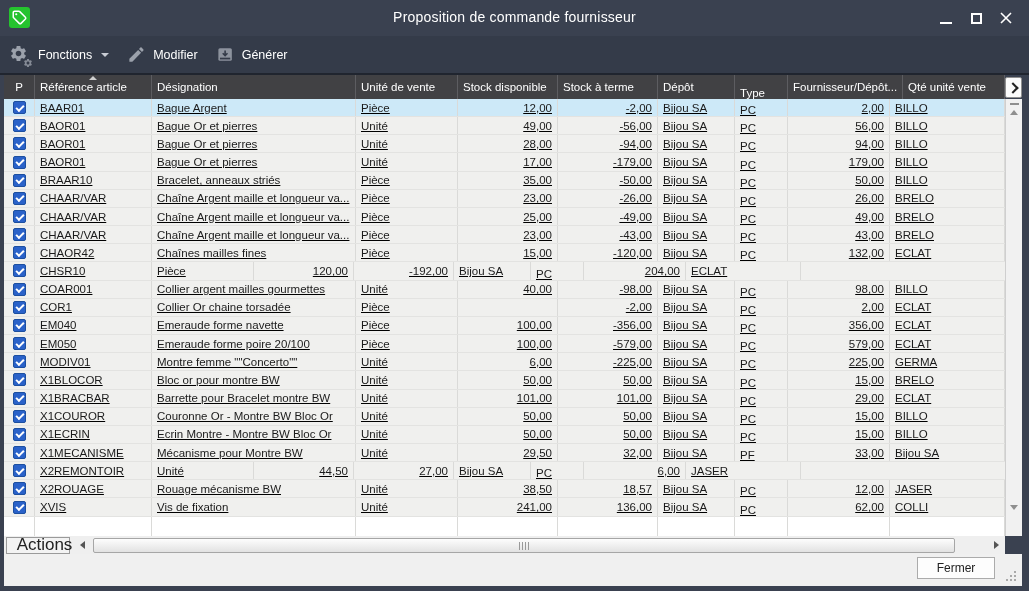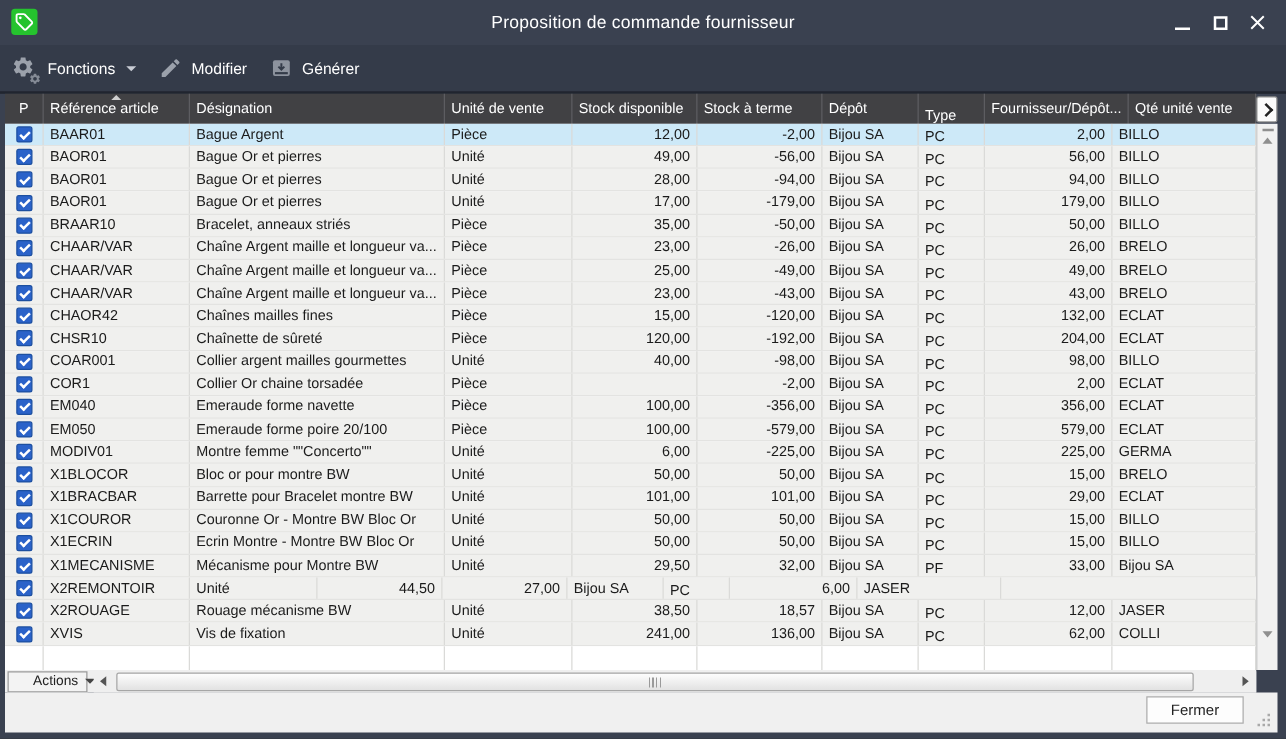--- a/index.html
+++ b/index.html
@@ -28,21 +28,21 @@
   .grid-header{position:absolute;top:75px;left:4px;width:1001px;height:24px;display:flex;background:#414144;}
   .hcell{box-sizing:border-box;border-right:1px solid #5d5d61;color:#fff;font-size:11.5px;display:flex;align-items:center;padding:0 5px;position:relative;flex:none;overflow:hidden;white-space:nowrap;}
   .hcell.col-p{justify-content:center;}
   .hcell.col-stockdisp,.hcell.col-stockterme,.hcell.col-qte{}
   .sort-up{position:absolute;top:1px;left:50%;margin-left:-4px;width:0;height:0;border-left:4px solid transparent;border-right:4px solid transparent;border-bottom:4px solid #cfcfcf;}
   .col-chooser{position:absolute;top:77px;left:1005px;width:17px;height:21px;background:#fbfbfb;border:1px solid #8f8f8f;border-radius:2px;box-sizing:border-box;display:flex;align-items:center;justify-content:center;}
   .chev-right{width:6px;height:6px;border-right:2px solid #222;border-top:2px solid #222;transform:rotate(45deg);margin-right:2px;}
 
   
   .grid-body{position:absolute;top:99px;left:4px;width:1001px;height:437px;background:#ffffff;display:flex;flex-direction:column;overflow:hidden;}
-  .grow{display:flex;height:18.17px;flex:none;background:#f0f0ee;border-bottom:1px solid #e3e3e1;box-sizing:border-box;}
+  .grow{display:flex;height:18.17px;flex:none;background:#f0f0ee;border-bottom:1px solid #e3e3e1;box-sizing:border-box;text-decoration:underline;}
   .grow.sel{background:#cde9f8;}
   .grow.empty{background:#ffffff;height:19px;border-bottom:0;}
   .cell{box-sizing:border-box;border-right:1px solid #dadad8;font-size:11.5px;color:#1b1b1b;display:flex;align-items:center;padding:0 5px;overflow:hidden;white-space:nowrap;flex:none;}
   .cell.col-p{justify-content:center;padding:0;}
   .cell.col-stockdisp,.cell.col-stockterme,.cell.col-qte{justify-content:flex-end;}
 
   
   .col-p{width:31px;}
   .col-ref{width:117px;}
   .col-des{width:204px;}
@@ -59,21 +59,21 @@
   .cb.on::after{content:"";position:absolute;left:2px;top:2.5px;width:6px;height:3px;border-left:2px solid #fff;border-bottom:2px solid #fff;transform:rotate(-45deg);}
 
   
   .vscroll{position:absolute;top:99px;left:1005px;width:17px;height:437px;background:#f1f1f1;border-left:1px solid #cfcfcf;box-sizing:border-box;}
   .vsplit{width:9px;height:2px;background:#8f8f8f;margin:4px auto 5px auto;}
   .tri-up{width:0;height:0;border-left:4px solid transparent;border-right:4px solid transparent;border-bottom:5px solid #8f8f8f;margin:0 auto;}
   .tri-down{width:0;height:0;border-left:4px solid transparent;border-right:4px solid transparent;border-top:5px solid #8f8f8f;margin:0 auto;position:absolute;bottom:26px;left:4px;}
 
   
   .bottom-bar{position:absolute;top:536px;left:4px;width:1001px;height:18px;background:#efefef;display:flex;align-items:center;}
-  .actions-btn{margin-left:2px;width:64px;height:17px;background:#f3f3f3;border:1px solid #9a9a9a;box-sizing:border-box;font-size:11px;color:#222;display:flex;align-items:center;justify-content:center;gap:5px;font-family:"Liberation Sans",sans-serif;padding-left:32px;}
+  .actions-btn{margin-left:2px;width:64px;height:17px;background:#f3f3f3;border:1px solid #9a9a9a;box-sizing:border-box;font-size:17px;color:#222;display:flex;align-items:center;justify-content:center;gap:5px;font-family:"Liberation Sans",sans-serif;padding-left:32px;}
   .caret-down-dark{width:0;height:0;border-left:4px solid transparent;border-right:4px solid transparent;border-top:4px solid #444;}
   .hscroll{flex:1;height:17px;position:relative;margin-left:5px;background:#efefef;}
   .h-left{position:absolute;left:0;top:2px;width:15px;height:13px;display:flex;align-items:center;justify-content:center;}
   .tri-left{width:0;height:0;border-top:4px solid transparent;border-bottom:4px solid transparent;border-right:5px solid #555;}
   .h-thumb{position:absolute;left:18px;top:1px;width:862px;height:15px;background:linear-gradient(#fdfdfd,#e2e2e2);border:1px solid #a6a6a6;border-radius:2px;box-sizing:border-box;}
   .h-grip{position:absolute;left:50%;top:3px;margin-left:-5px;width:10px;height:8px;
           background:repeating-linear-gradient(90deg,#9a9a9a 0 1px,transparent 1px 3px);}
   .h-right{position:absolute;right:1px;top:2px;width:15px;height:13px;display:flex;align-items:center;justify-content:center;}
   .tri-right{width:0;height:0;border-top:4px solid transparent;border-bottom:4px solid transparent;border-left:5px solid #555;}
 
@@ -307,21 +307,20 @@
         <div class="cell col-depot">Bijou SA</div>
         <div class="cell col-type">PC</div>
         <div class="cell col-qte">132,00</div>
         <div class="cell col-fourn">ECLAT</div>
       </div>
       <div class="grow">
         <div class="cell col-p">
           <span class="cb on"></span>
         </div>
         <div class="cell col-ref">CHSR10</div>
-        <div class="cell col-des">Chaînette de sûreté</div>
         <div class="cell col-unite">Pièce</div>
         <div class="cell col-stockdisp">120,00</div>
         <div class="cell col-stockterme">-192,00</div>
         <div class="cell col-depot">Bijou SA</div>
         <div class="cell col-type">PC</div>
         <div class="cell col-qte">204,00</div>
         <div class="cell col-fourn">ECLAT</div>
       </div>
       <div class="grow">
         <div class="cell col-p">

